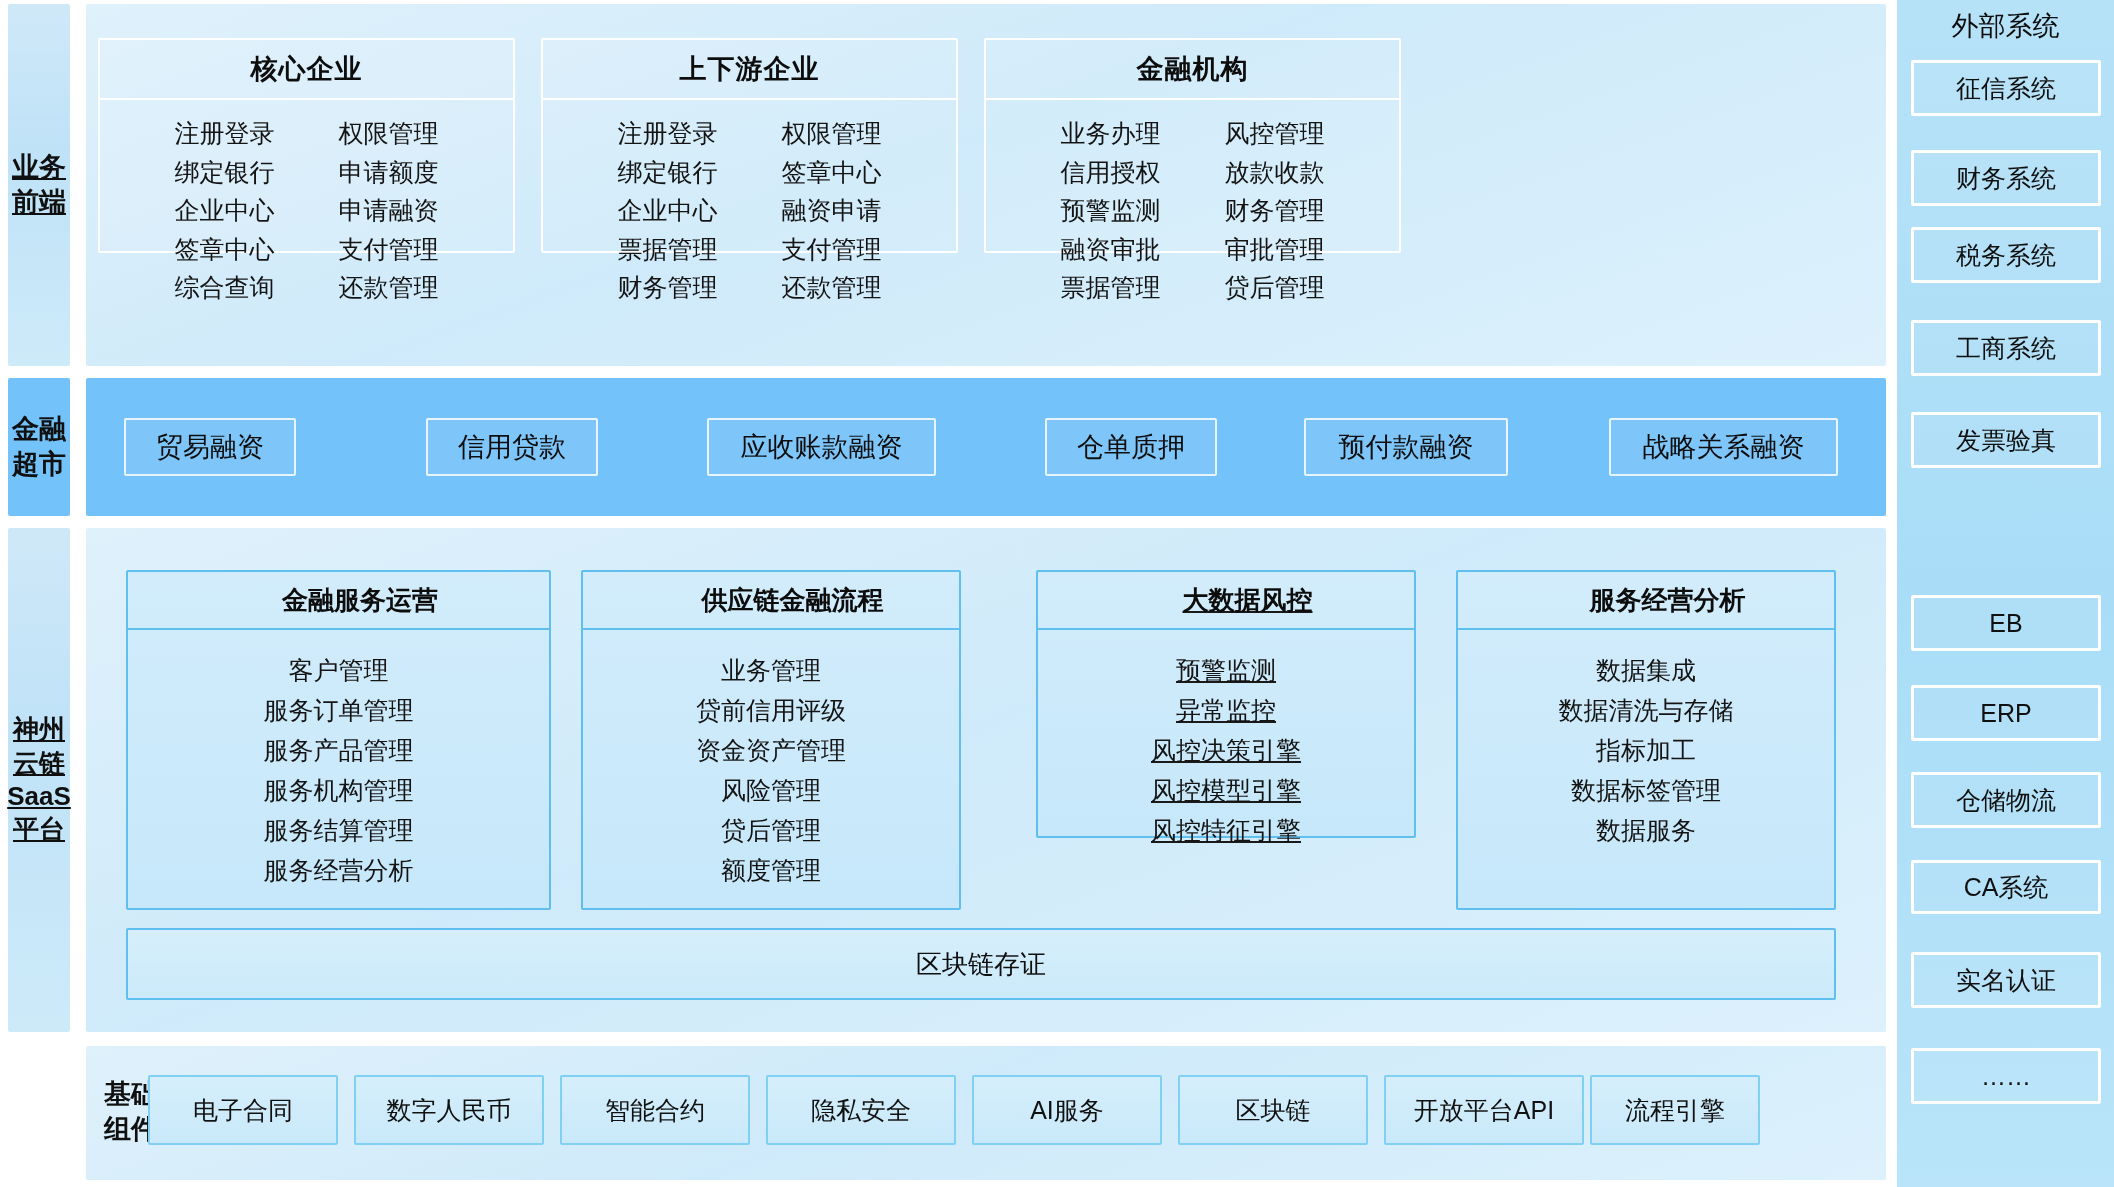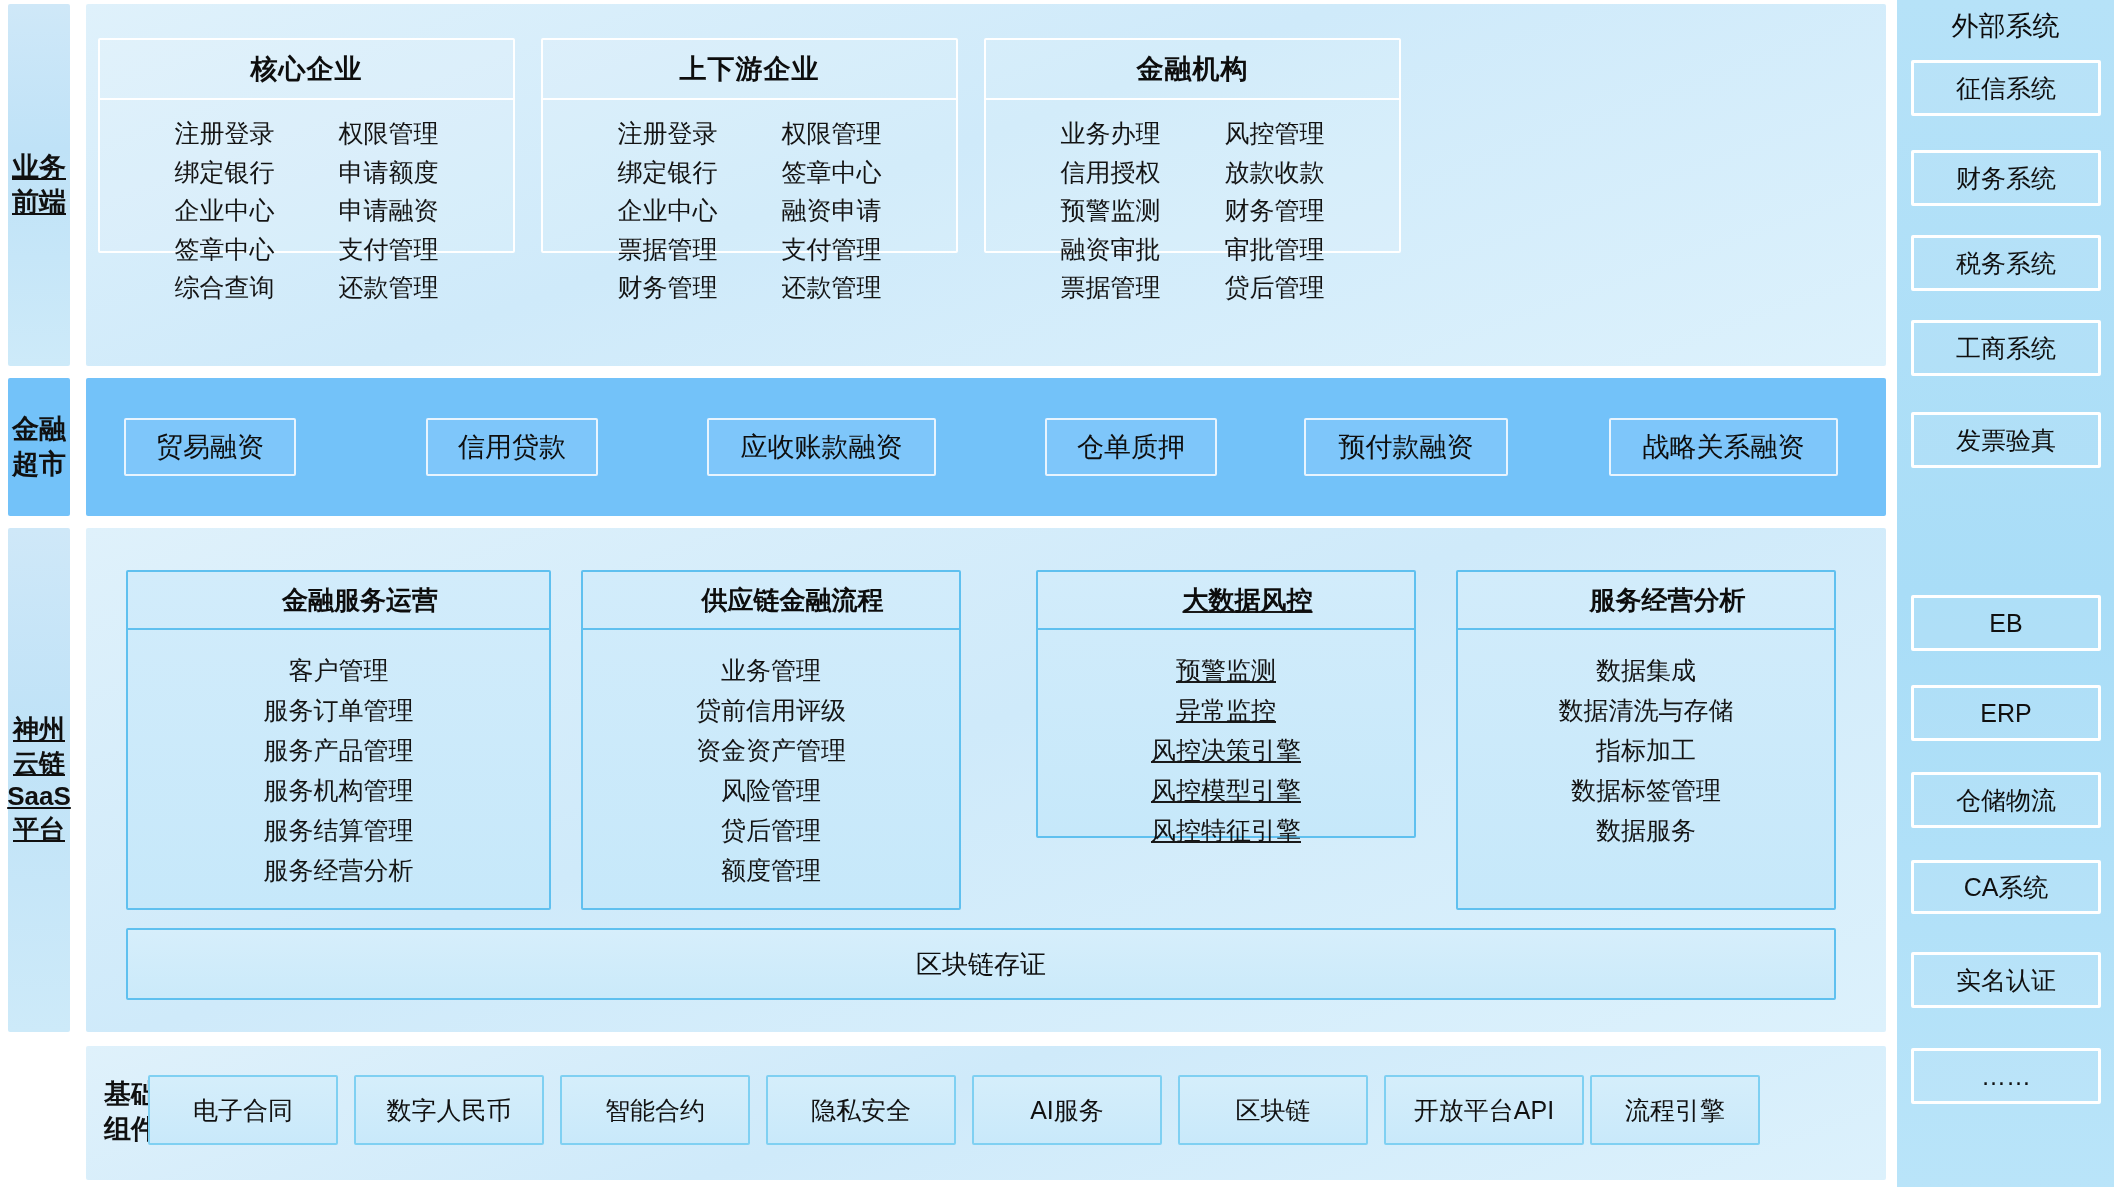--- a/index.html
+++ b/index.html
@@ -371,21 +371,21 @@
     <div class="bc-chip" style="left:1092px; top:29px; width:190px; height:70px;">区块链</div>
     <div class="bc-chip" style="left:1504px; top:29px; width:170px; height:70px;">流程引擎</div>
     <div class="bc-chip" style="left:1298px; top:29px; width:200px; height:70px;">开放平台API</div>
   </div>
 
   <div id="ext-panel">
     <div id="ext-title">外部系统</div>
 
     <div class="ext-chip" style="top:60px; height:56px;">征信系统</div>
     <div class="ext-chip" style="top:150px; height:56px;">财务系统</div>
-    <div class="ext-chip" style="top:235px; height:56px;">税务系统</div>
+    <div class="ext-chip" style="top:227px; height:56px;">税务系统</div>
     <div class="ext-chip" style="top:320px; height:56px;">工商系统</div>
     <div class="ext-chip" style="top:412px; height:56px;">发票验真</div>
     <div class="ext-chip" style="top:595px; height:56px;">EB</div>
     <div class="ext-chip" style="top:685px; height:56px;">ERP</div>
     <div class="ext-chip" style="top:772px; height:56px;">仓储物流</div>
     <div class="ext-chip" style="top:860px; height:54px;">CA系统</div>
     <div class="ext-chip" style="top:952px; height:56px;">实名认证</div>
     <div class="ext-chip" style="top:1048px; height:56px;">……</div>
 
   </div>

